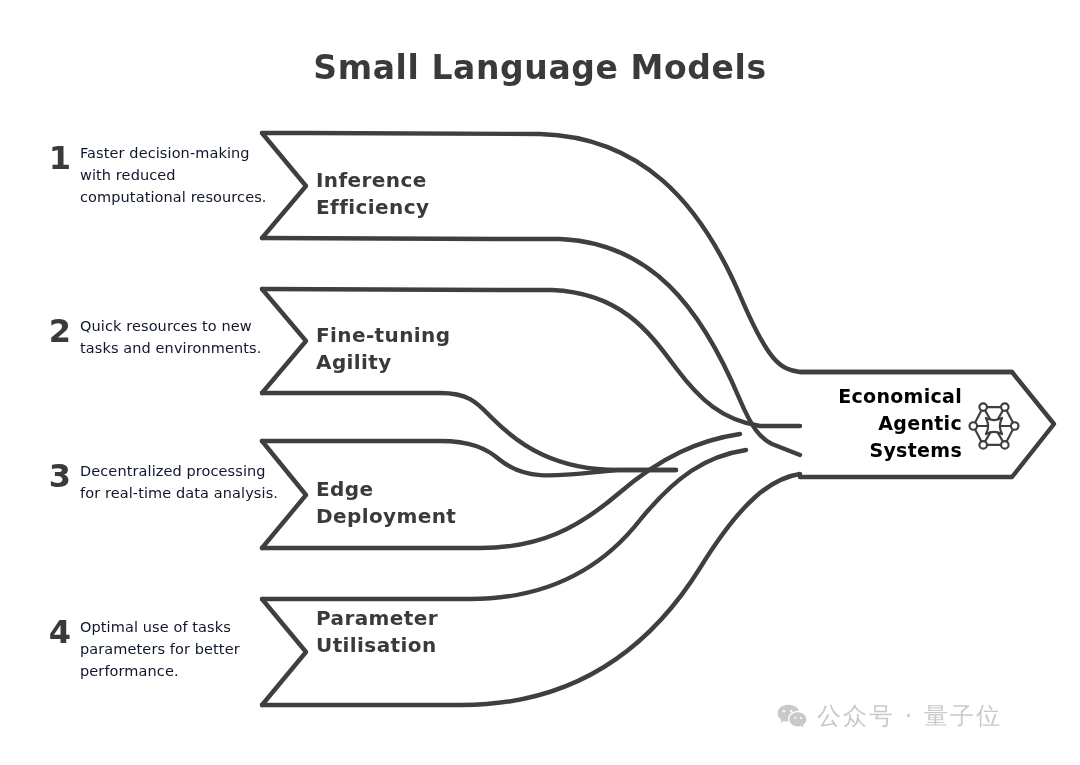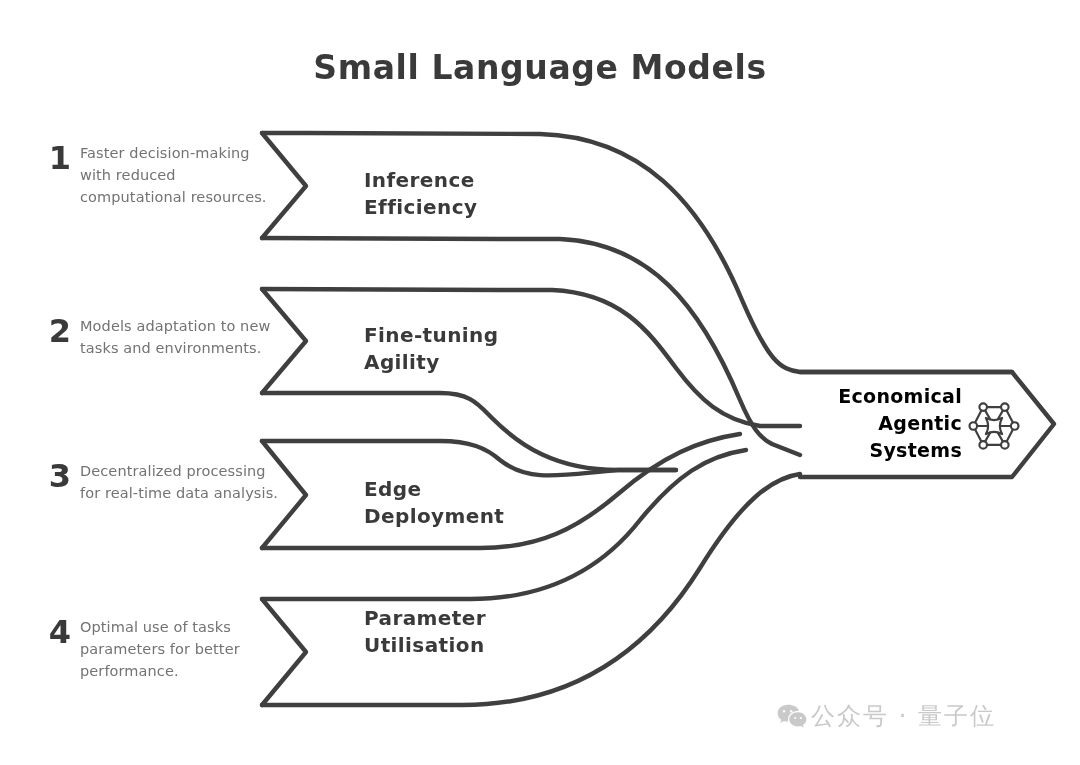--- a/index.html
+++ b/index.html
@@ -52,21 +52,21 @@
     font-weight: 700;
     color: #3a3a3a;
     line-height: 1;
   }
   .bullet .desc {
     flex: 1 1 auto;
     font-family: "DejaVu Sans", sans-serif;
     font-size: 14.5px;
     font-weight: 400;
     line-height: 1.52;
-    color: #737373;
+    color: #0f172a;
     letter-spacing: 0.1px;
   }
 
   
   #flow {
     position: absolute;
     top: 0; left: 0;
     width: 1080px;
     height: 765px;
   }
@@ -81,21 +81,20 @@
   
   .stage-label {
     position: absolute;
     font-family: "DejaVu Sans", sans-serif;
     font-size: 20px;
     font-weight: 700;
     line-height: 1.35;
     color: #3a3a3a;
     letter-spacing: 0.4px;
     white-space: pre-line;
-    margin-left: 48px;
   }
 
   
   .outcome-text {
     position: absolute;
     left: 800px;
     top: 383px;
     width: 162px;
     text-align: right;
     font-family: "DejaVu Sans", sans-serif;
@@ -114,21 +113,21 @@
     height: 54px;
   }
 
   
   .watermark {
     position: absolute;
     left: 776px;
     top: 700px;
     display: flex;
     align-items: center;
-    gap: 3px;
+    gap: 9px;
     opacity: 1;
   }
   .watermark .wm-icon { width: 32px; height: 26px; flex: 0 0 32px; }
   .watermark .wm-text {
     font-family: "DejaVu Sans", sans-serif;
     font-size: 24px;
     font-weight: 400;
     color: #c9c9c9;
     letter-spacing: 2px;
     white-space: nowrap;
@@ -198,21 +197,21 @@
              L 800 477"></path>
   </svg>
 
   <div class="bullet" style="left:40px; top:142px;">
     <div class="num">1</div>
     <div class="desc">Faster decision-making with reduced computational resources.</div>
   </div>
 
   <div class="bullet" style="left:40px; top:315px;">
     <div class="num">2</div>
-    <div class="desc">Models adaptation to new tasks and environments.</div>
+    <div class="desc">Quick resources to new tasks and environments.</div>
   </div>
 
   <div class="bullet" style="left:40px; top:460px;">
     <div class="num">3</div>
     <div class="desc">Decentralized processing for real-time data analysis.</div>
   </div>
 
   <div class="bullet" style="left:40px; top:616px;">
     <div class="num">4</div>
     <div class="desc">Optimal use of tasks parameters for better performance.</div>

